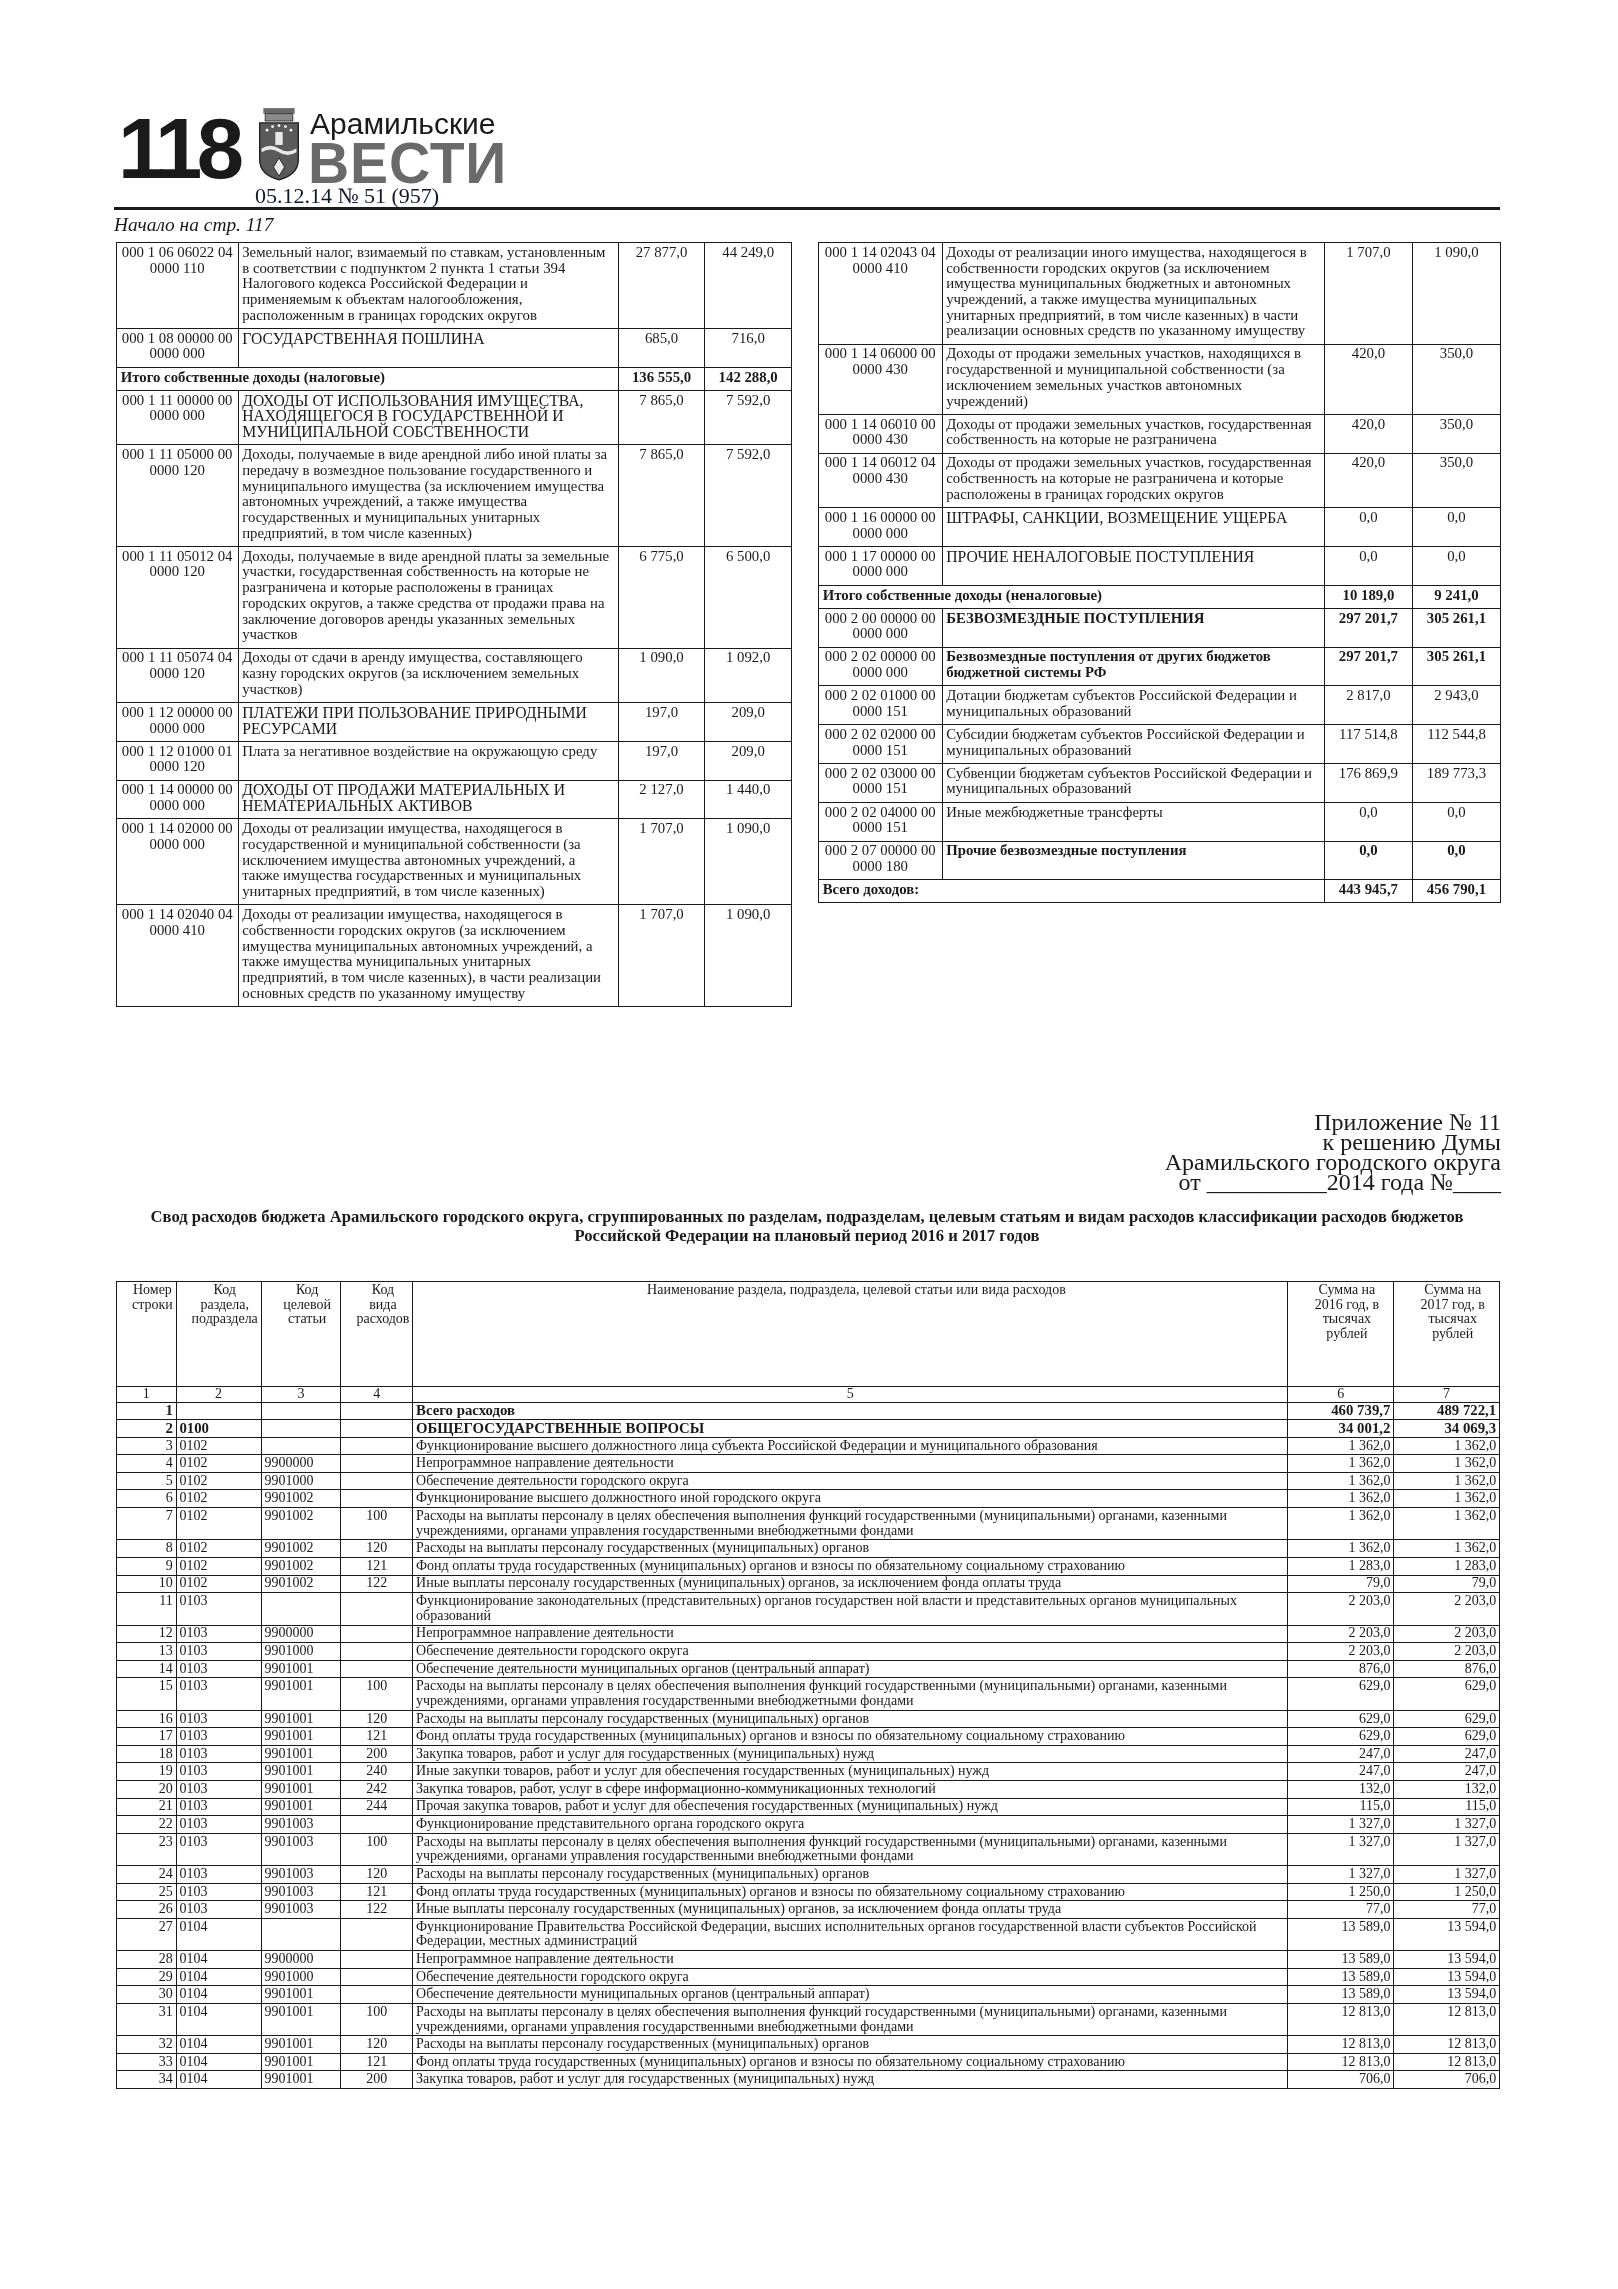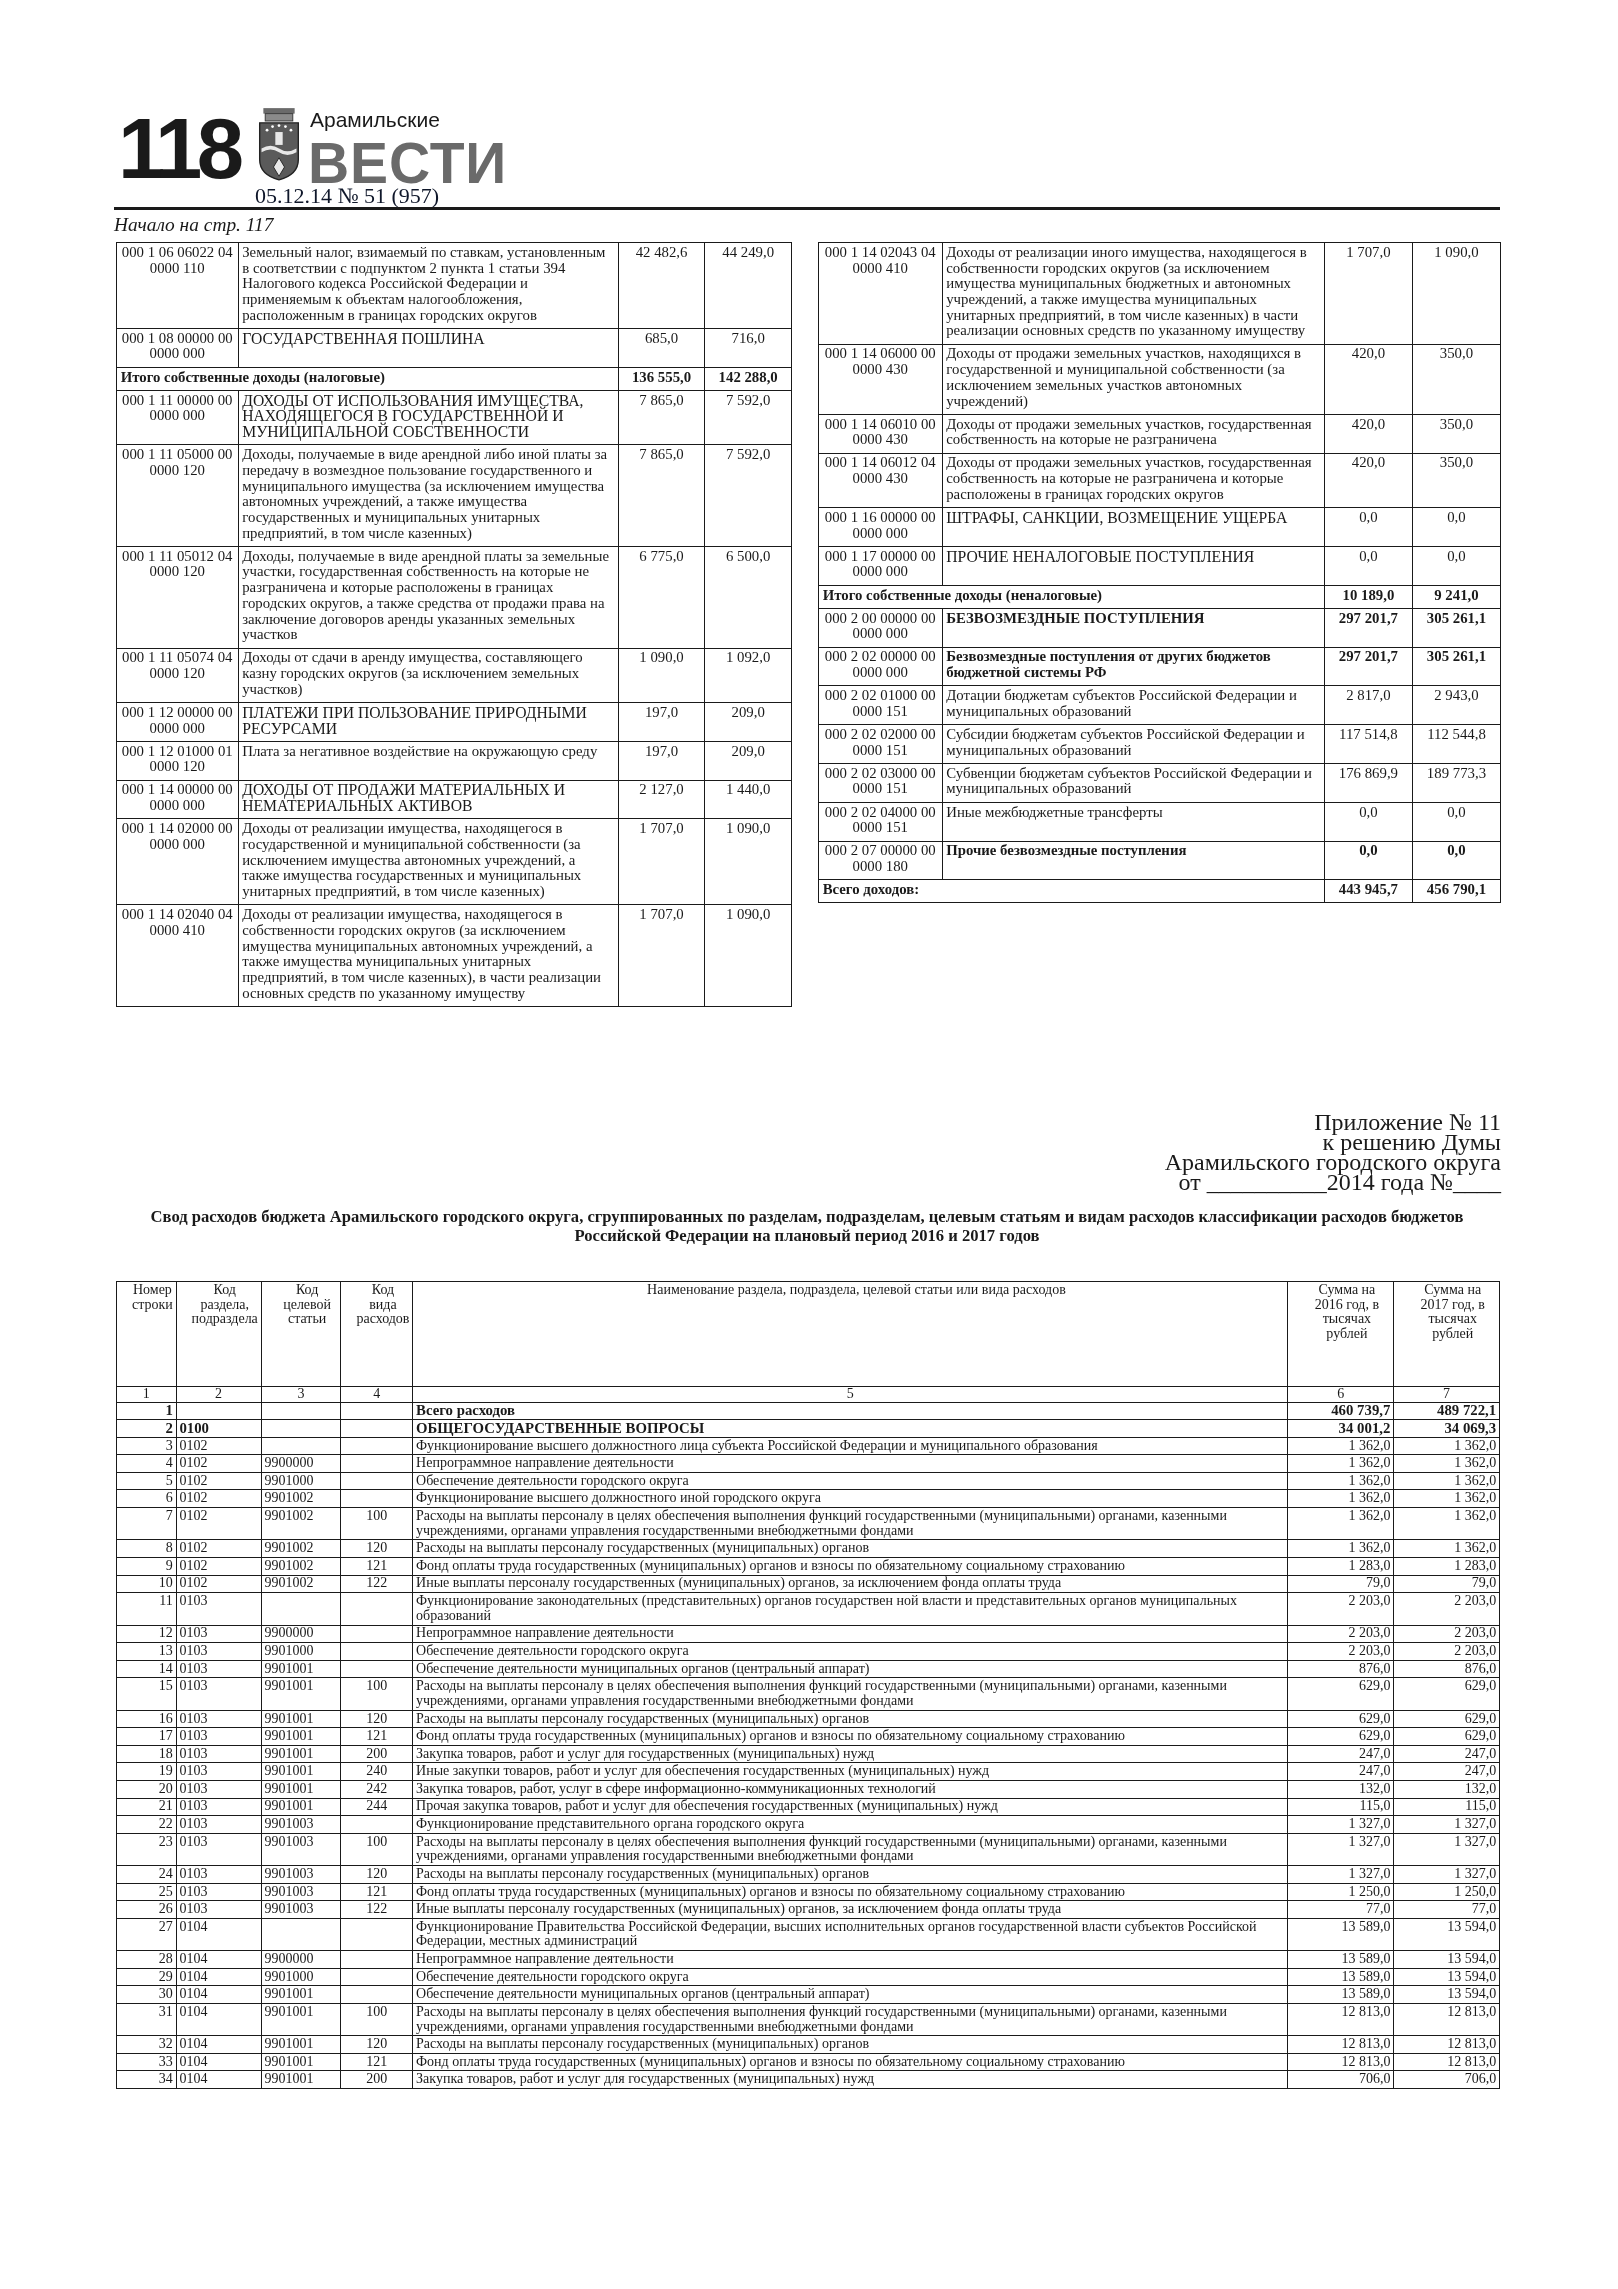--- a/index.html
+++ b/index.html
@@ -2,21 +2,21 @@
 <html style="font-size:14.8px"><head>
 <meta charset="utf-8">
 <style>
   html, body { margin: 0; padding: 0; background: #ffffff; }
   body { width: 1619px; height: 2290px; position: relative; font-family: "Liberation Serif", serif; color: #1a1a1a; overflow: hidden; }
 
   
   .masthead { position: absolute; left: 118px; top: 100px; height: 102px; width: 1384px; }
   .page-num { position: absolute; left: 0; top: 5.5px; font-family: "Liberation Sans", sans-serif; font-weight: 700; font-size: 85px; letter-spacing: -5.5px; line-height: 1; color: #1a1a1a; }
   .crest { position: absolute; left: 138px; top: 5.5px; width: 46px; height: 76px; }
-  .brand-top { position: absolute; left: 192px; top: 9.2px; font-family: "Liberation Sans", sans-serif; font-size: 21px; color: #1a1a1a; line-height: 1; }
+  .brand-top { position: absolute; left: 192px; top: 9.2px; font-family: "Liberation Sans", sans-serif; font-size: 30px; color: #1a1a1a; line-height: 1; }
   .brand-main { position: absolute; left: 190px; top: 35px; font-family: "Liberation Sans", sans-serif; font-weight: 700; font-size: 57px; color: #6a6a6a; line-height: 1; letter-spacing: 0.9px; }
   .issue { position: absolute; left: 137px; top: 83px; font-size: 22px; color: #0f172a; }
   .head-rule { position: absolute; left: 114px; top: 207px; width: 1386px; height: 2.8px; background: #1a1a1a; }
   .continued { position: absolute; left: 114px; top: 214px; font-size: 19.4px; font-style: italic; }
 
   
   table { border-collapse: collapse; }
   .inc { position: absolute; top: 242px; font-size: 14.8px; line-height: 15.7px; }
   .inc td { border: 1.8px solid #1a1a1a; vertical-align: top; padding: 1.8px 3.7px 4.6px 3.7px; }
   .inc td.code { text-align: center; width: 110px; }
@@ -70,21 +70,21 @@
   <div class="issue">05.12.14  № 51 (957)</div>
 </div>
 <div class="head-rule"></div>
 <div class="continued">Начало на стр. 117</div>
 
 <table class="inc" id="inc-left">
     <tbody>
       <tr>
         <td class="code">000 1 06 06022 04 0000 110</td>
         <td class="name">Земельный налог, взимаемый по ставкам, установленным в соответствии с подпунктом 2 пункта 1 статьи 394 Налогового кодекса Российской Федерации и применяемым к объектам налогообложения, расположенным в границах городских округов</td>
-        <td class="v1">42 482,6</td>
+        <td class="v1">27 877,0</td>
         <td class="v2">44 249,0</td>
       </tr>
       <tr>
         <td class="code">000 1 08 00000 00 0000 000</td>
         <td class="name caps">ГОСУДАРСТВЕННАЯ ПОШЛИНА</td>
         <td class="v1">685,0</td>
         <td class="v2">716,0</td>
       </tr>
       <tr class="bold">
         <td colspan="2">Итого собственные доходы (налоговые)</td>

